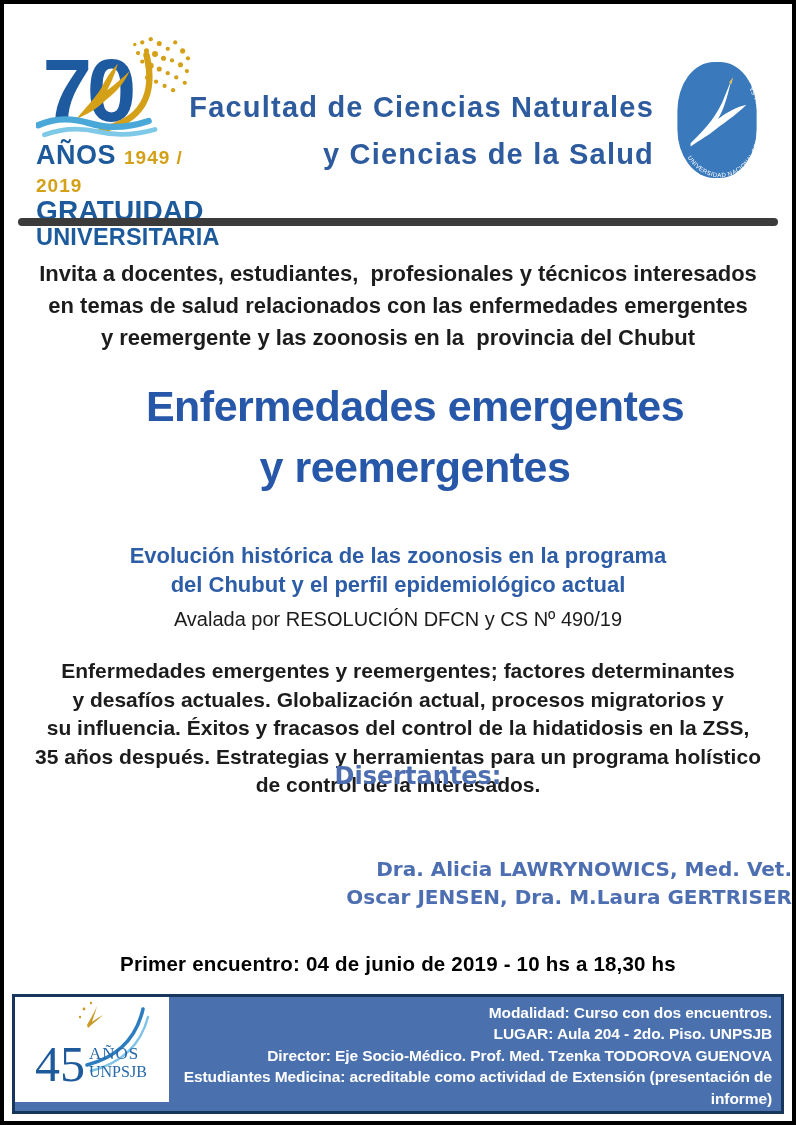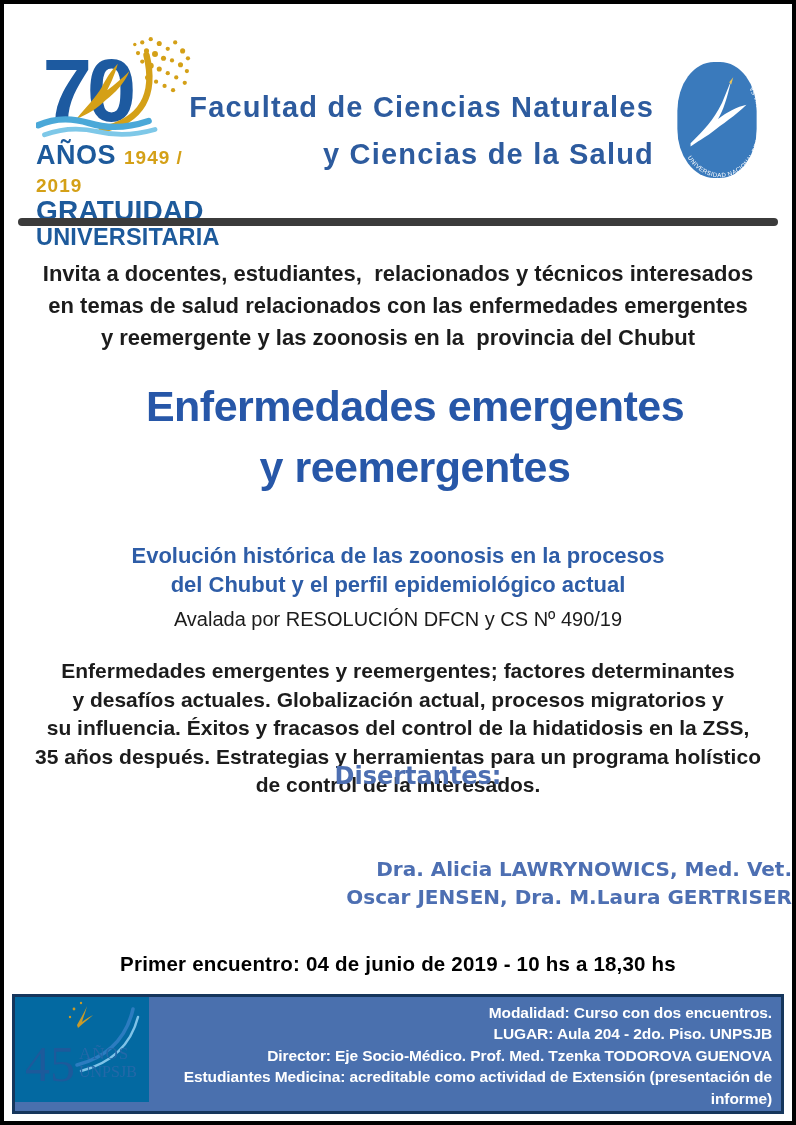--- a/index.html
+++ b/index.html
@@ -40,22 +40,22 @@
     font-family:"DejaVu Sans",sans-serif;padding-left:20px;}
   .speakers{top:852px;font-size:20px;line-height:27.5px;font-weight:700;
     color:var(--speaker_blue);font-family:"DejaVu Sans",sans-serif;text-align:right;}
   .first-meeting{top:940px;font-size:20.5px;font-weight:700;color:#000;letter-spacing:0.2px;margin-top:8px;}
 
   
   .footer{position:absolute;left:8px;right:8px;top:990px;height:120px;box-sizing:border-box;
     background:var(--footer_bg);border:3px solid var(--footer_border);}
   .footer-lines{position:absolute;top:5px;right:9px;left:140px;text-align:right;
     color:#fff;font-weight:700;font-size:15.5px;line-height:21.4px;letter-spacing:-0.1px;}
-  .footer-logo{position:absolute;left:0;top:0;width:134px;height:calc(100% - 9px);
-    background:#0369a1;}
+  .footer-logo{position:absolute;left:0;top:0;width:154px;height:calc(100% - 9px);
+    background:#ffffff;}
   .footer-logo svg{display:block;margin:2px auto 0;}
 </style>
 </head>
 <body>
 
 <div class="page">
 
   <div class="logo70">
     <svg width="170" height="102" viewBox="0 0 160 96">
       <g fill="#d4a017">
@@ -111,32 +111,32 @@
       <path d="M54,22 L58,17 L56,24 Z" fill="#e8c35a"></path>
       <text font-size="6" fill="#ffffff" letter-spacing="0.4" font-family="Liberation Sans, sans-serif">
         <textPath href="#sealArc">UNIVERSIDAD NACIONAL DE LA PATAGONIA SAN JUAN BOSCO</textPath>
       </text>
     </svg>
   </div>
 
   <div class="divider"></div>
 
   <div class="center invitation">
-    <div class="line">Invita a docentes, estudiantes,  relacionados y técnicos interesados</div>
+    <div class="line">Invita a docentes, estudiantes,  profesionales y técnicos interesados</div>
     <div class="line">en temas de salud relacionados con las enfermedades emergentes</div>
     <div class="line">y reemergente y las zoonosis en la  provincia del Chubut</div>
   </div>
 
   <div class="center main-title">
     <div class="line">Enfermedades emergentes</div>
     <div class="line">y reemergentes</div>
   </div>
 
   <div class="center subtitle">
-    <div class="line">Evolución histórica de las zoonosis en la procesos</div>
+    <div class="line">Evolución histórica de las zoonosis en la programa</div>
     <div class="line">del Chubut y el perfil epidemiológico actual</div>
   </div>
 
   <div class="center resolution">Avalada por RESOLUCIÓN DFCN y CS Nº 490/19</div>
 
   <div class="center description">
     <div class="line">Enfermedades emergentes y reemergentes; factores determinantes</div>
     <div class="line">y desafíos actuales. Globalización actual, procesos migratorios y</div>
     <div class="line">su influencia. Éxitos y fracasos del control de la hidatidosis en la ZSS,</div>
     <div class="line">35 años después. Estrategias y herramientas para un programa holístico</div>

